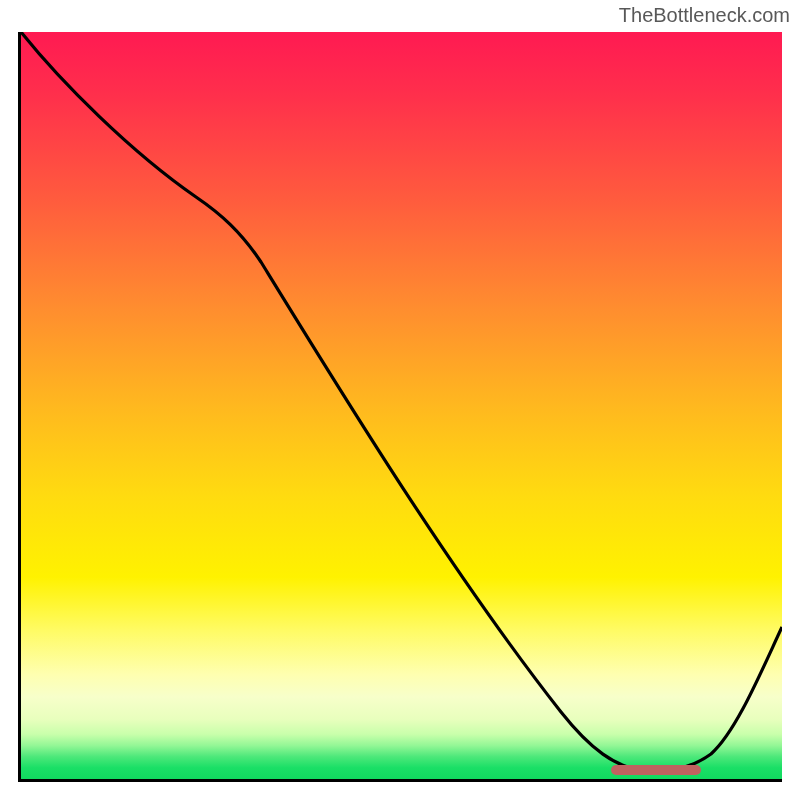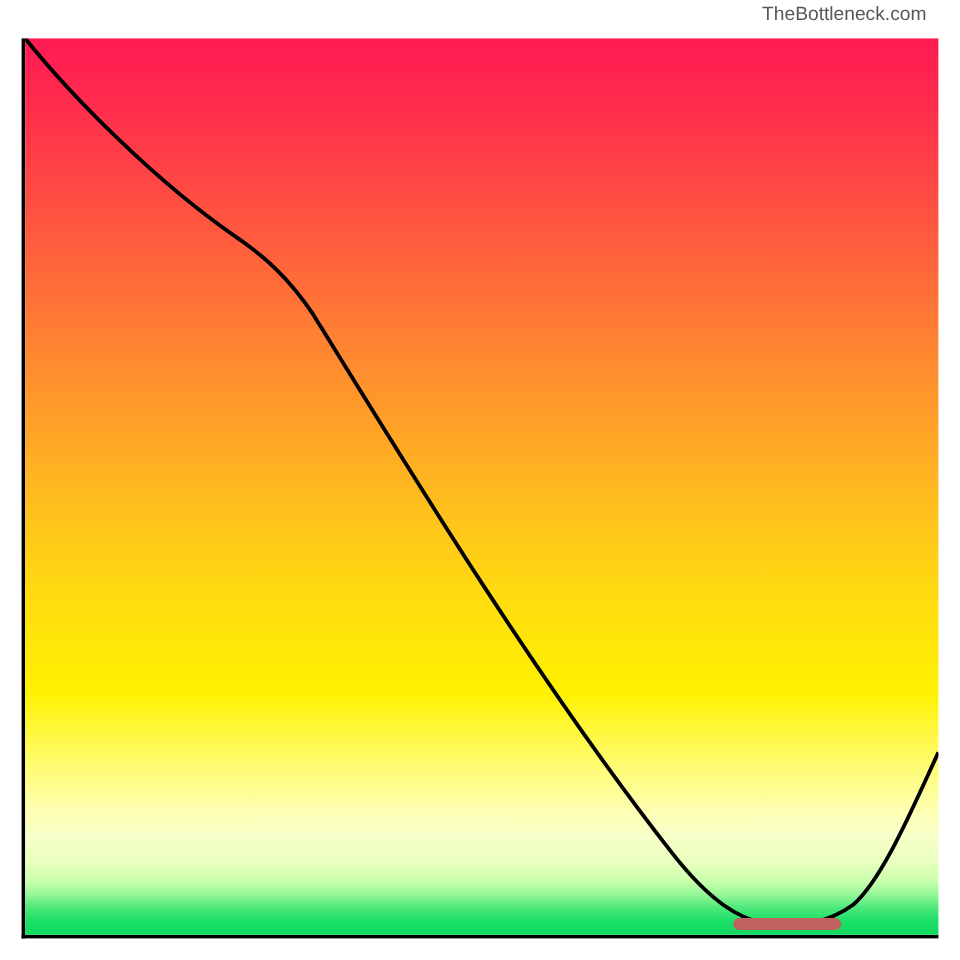--- a/index.html
+++ b/index.html
@@ -11,22 +11,22 @@
     font-family: Arial, Helvetica, sans-serif;
   }
   .container {
     position: relative;
     width: 800px;
     height: 800px;
   }
   .watermark {
     position: absolute;
     top: 4px;
-    right: 28px;
-    font-size: 16px;
+    right: 10px;
+    font-size: 20px;
     color: #585858;
     font-weight: normal;
   }
   .plot-frame {
     position: absolute;
     left: 18px;
     top: 32px;
     width: 764px;
     height: 750px;
     border-left: 3px solid #000;

